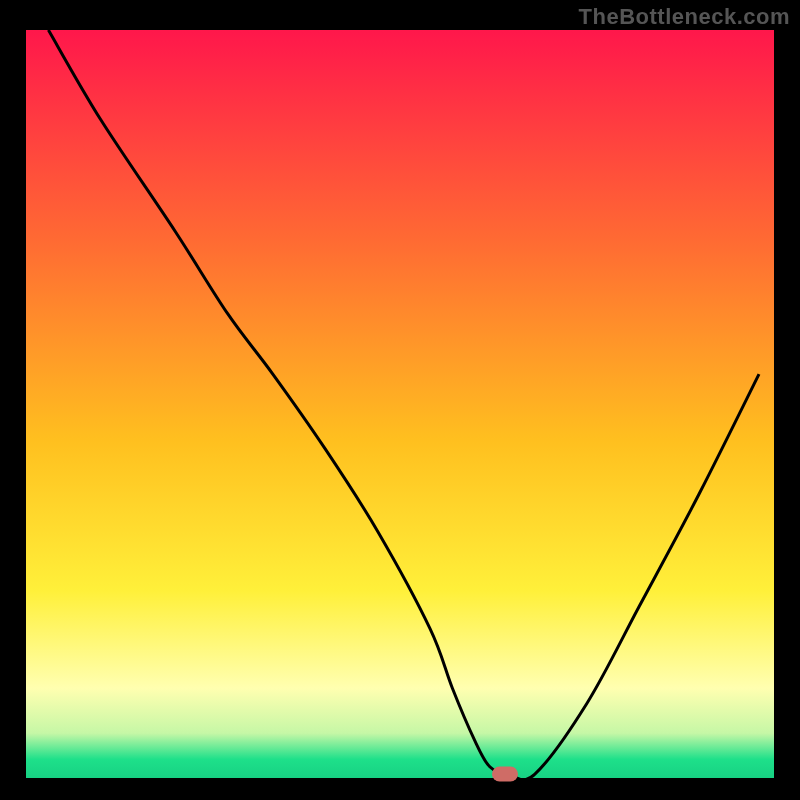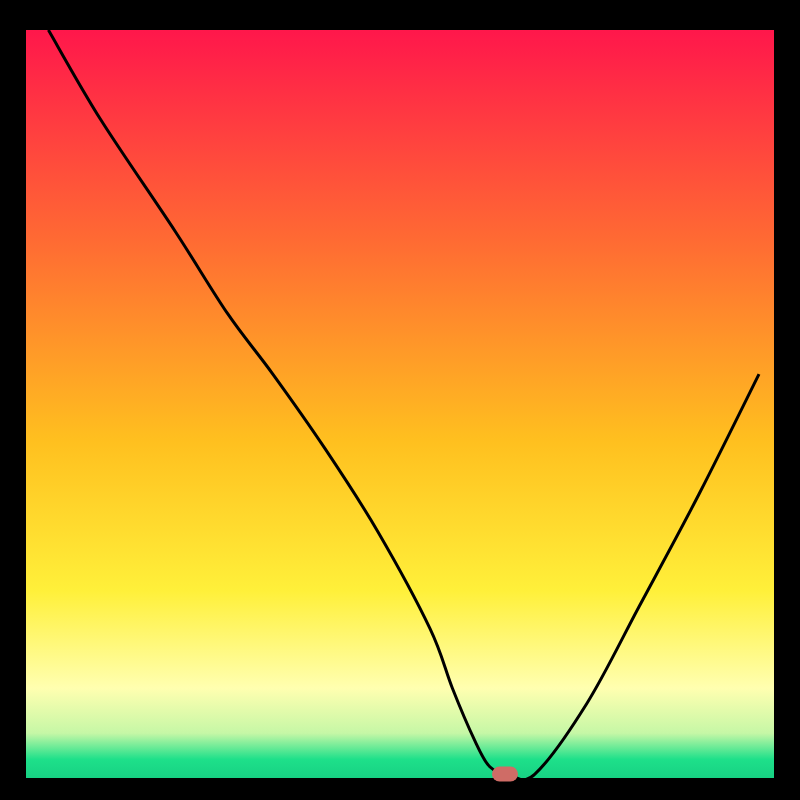--- a/index.html
+++ b/index.html
@@ -41,20 +41,21 @@
     height: 15px;
     border-radius: 8px;
     background: #cf6c66;
     transform: translate(-50%, -50%);
   }
 </style>
 </head>
 <body>
 
 <div class="stage">
+  <div class="watermark">TheBottleneck.com</div>
 
   <div class="plot">
     <svg id="plot-svg" width="748" height="748" viewBox="0 0 748 748">
       <defs>
         <linearGradient id="bg-grad" x1="0" y1="0" x2="0" y2="1">
             <stop offset="0.00%" stop-color="#ff174b"></stop>
             <stop offset="28.00%" stop-color="#ff6a33"></stop>
             <stop offset="55.00%" stop-color="#ffc01f"></stop>
             <stop offset="75.00%" stop-color="#fff03a"></stop>
             <stop offset="88.00%" stop-color="#ffffb0"></stop>

